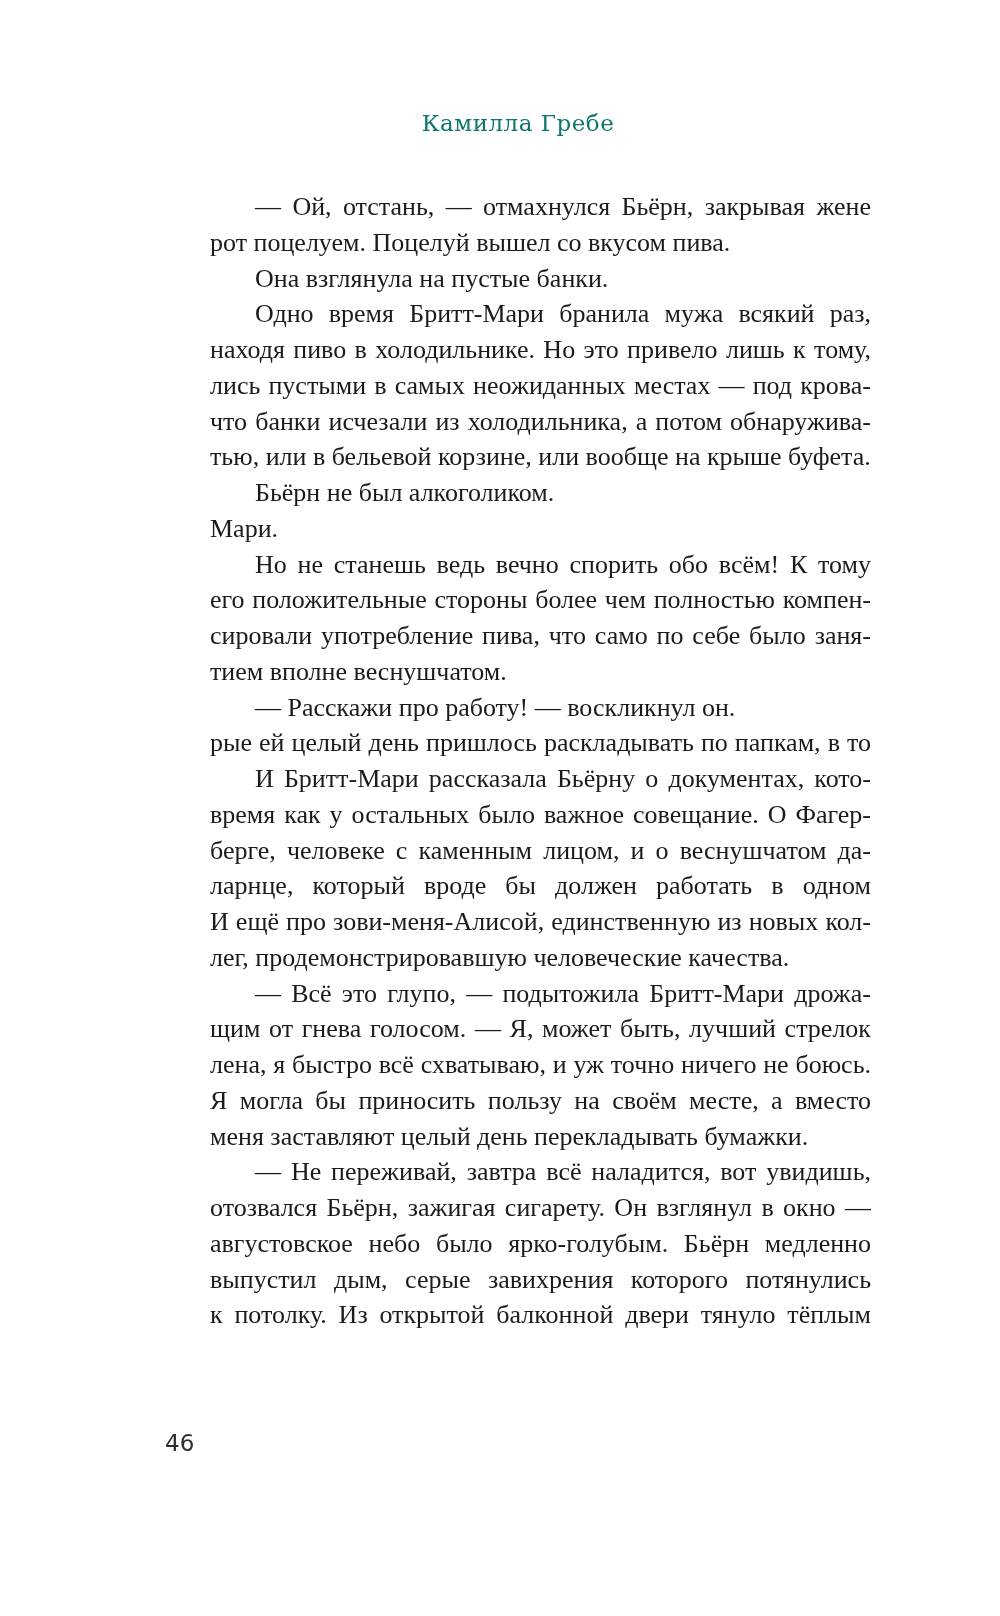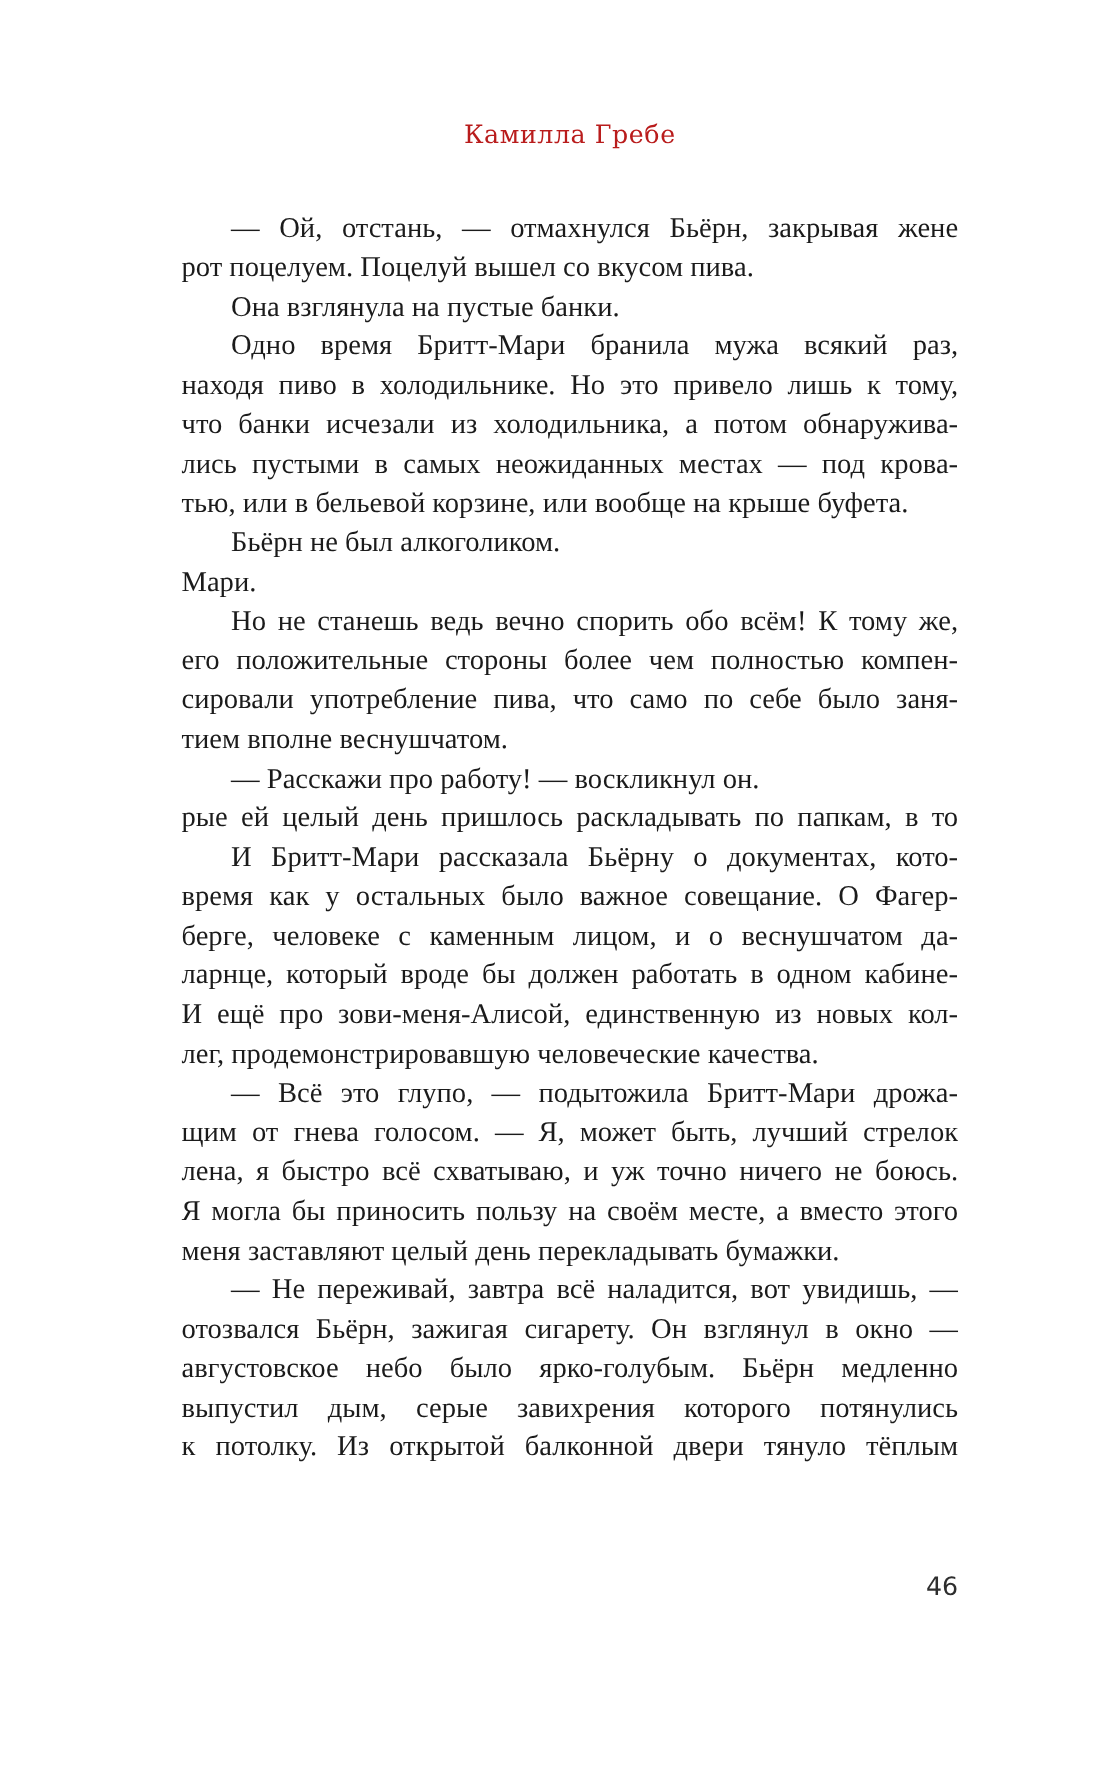--- a/index.html
+++ b/index.html
@@ -18,67 +18,68 @@
   }
   .running-header {
     position: absolute;
     top: 110px;
     left: 165px;
     width: 706px;
     text-align: center;
     font-family: "DejaVu Serif", serif;
     font-size: 23px;
     letter-spacing: 0.5px;
-    color: #b91c1c;
+    color: #0f766e;
   }
   .text-block {
     position: absolute;
     top: 189px;
     left: 165px;
     width: 706px;
     font-size: 26px;
     line-height: 35.75px;
   }
   .line {
     text-align: justify;
     text-align-last: justify;
     height: 35.75px;
     overflow: hidden;
+    margin-left: 45px;
   }
   .line.indent {
     padding-left: 45px;
   }
   .line.para-end {
     text-align-last: left;
   }
   .page-number {
     position: absolute;
     top: 1430px;
     left: 165px;
     width: 706px;
-    text-align: right;
+    text-align: left;
     font-family: "DejaVu Sans", sans-serif;
     font-size: 23px;
     color: #2e2e2e;
   }
 </style>
 </head>
 <body>
 
 <div class="book-page">
   <div class="running-header">Камилла Гребе</div>
 
   <div class="text-block">
       <div class="line indent">— Ой, отстань, — отмахнулся Бьёрн, закрывая жене</div>
       <div class="line para-end">рот поцелуем. Поцелуй вышел со вкусом пива.</div>
       <div class="line indent para-end">Она взглянула на пустые банки.</div>
       <div class="line indent">Одно время Бритт-Мари бранила мужа всякий раз,</div>
       <div class="line">находя пиво в холодильнике. Но это привело лишь к тому,</div>
+      <div class="line">лись пустыми в самых неожиданных местах — под крова-</div>
       <div class="line">что банки исчезали из холодильника, а потом обнаружива-</div>
-      <div class="line">лись пустыми в самых неожиданных местах — под крова-</div>
       <div class="line para-end">тью, или в бельевой корзине, или вообще на крыше буфета.</div>
       <div class="line indent para-end">Бьёрн не был алкоголиком.</div>
       <div class="line para-end">Мари.</div>
       <div class="line indent">Но не станешь ведь вечно спорить обо всём! К тому же,</div>
       <div class="line">его положительные стороны более чем полностью компен-</div>
       <div class="line">сировали употребление пива, что само по себе было заня-</div>
       <div class="line para-end">тием вполне веснушчатом.</div>
       <div class="line indent para-end">— Расскажи про работу! — воскликнул он.</div>
       <div class="line">рые ей целый день пришлось раскладывать по папкам, в то</div>
       <div class="line indent">И Бритт-Мари рассказала Бьёрну о документах, кото-</div>

